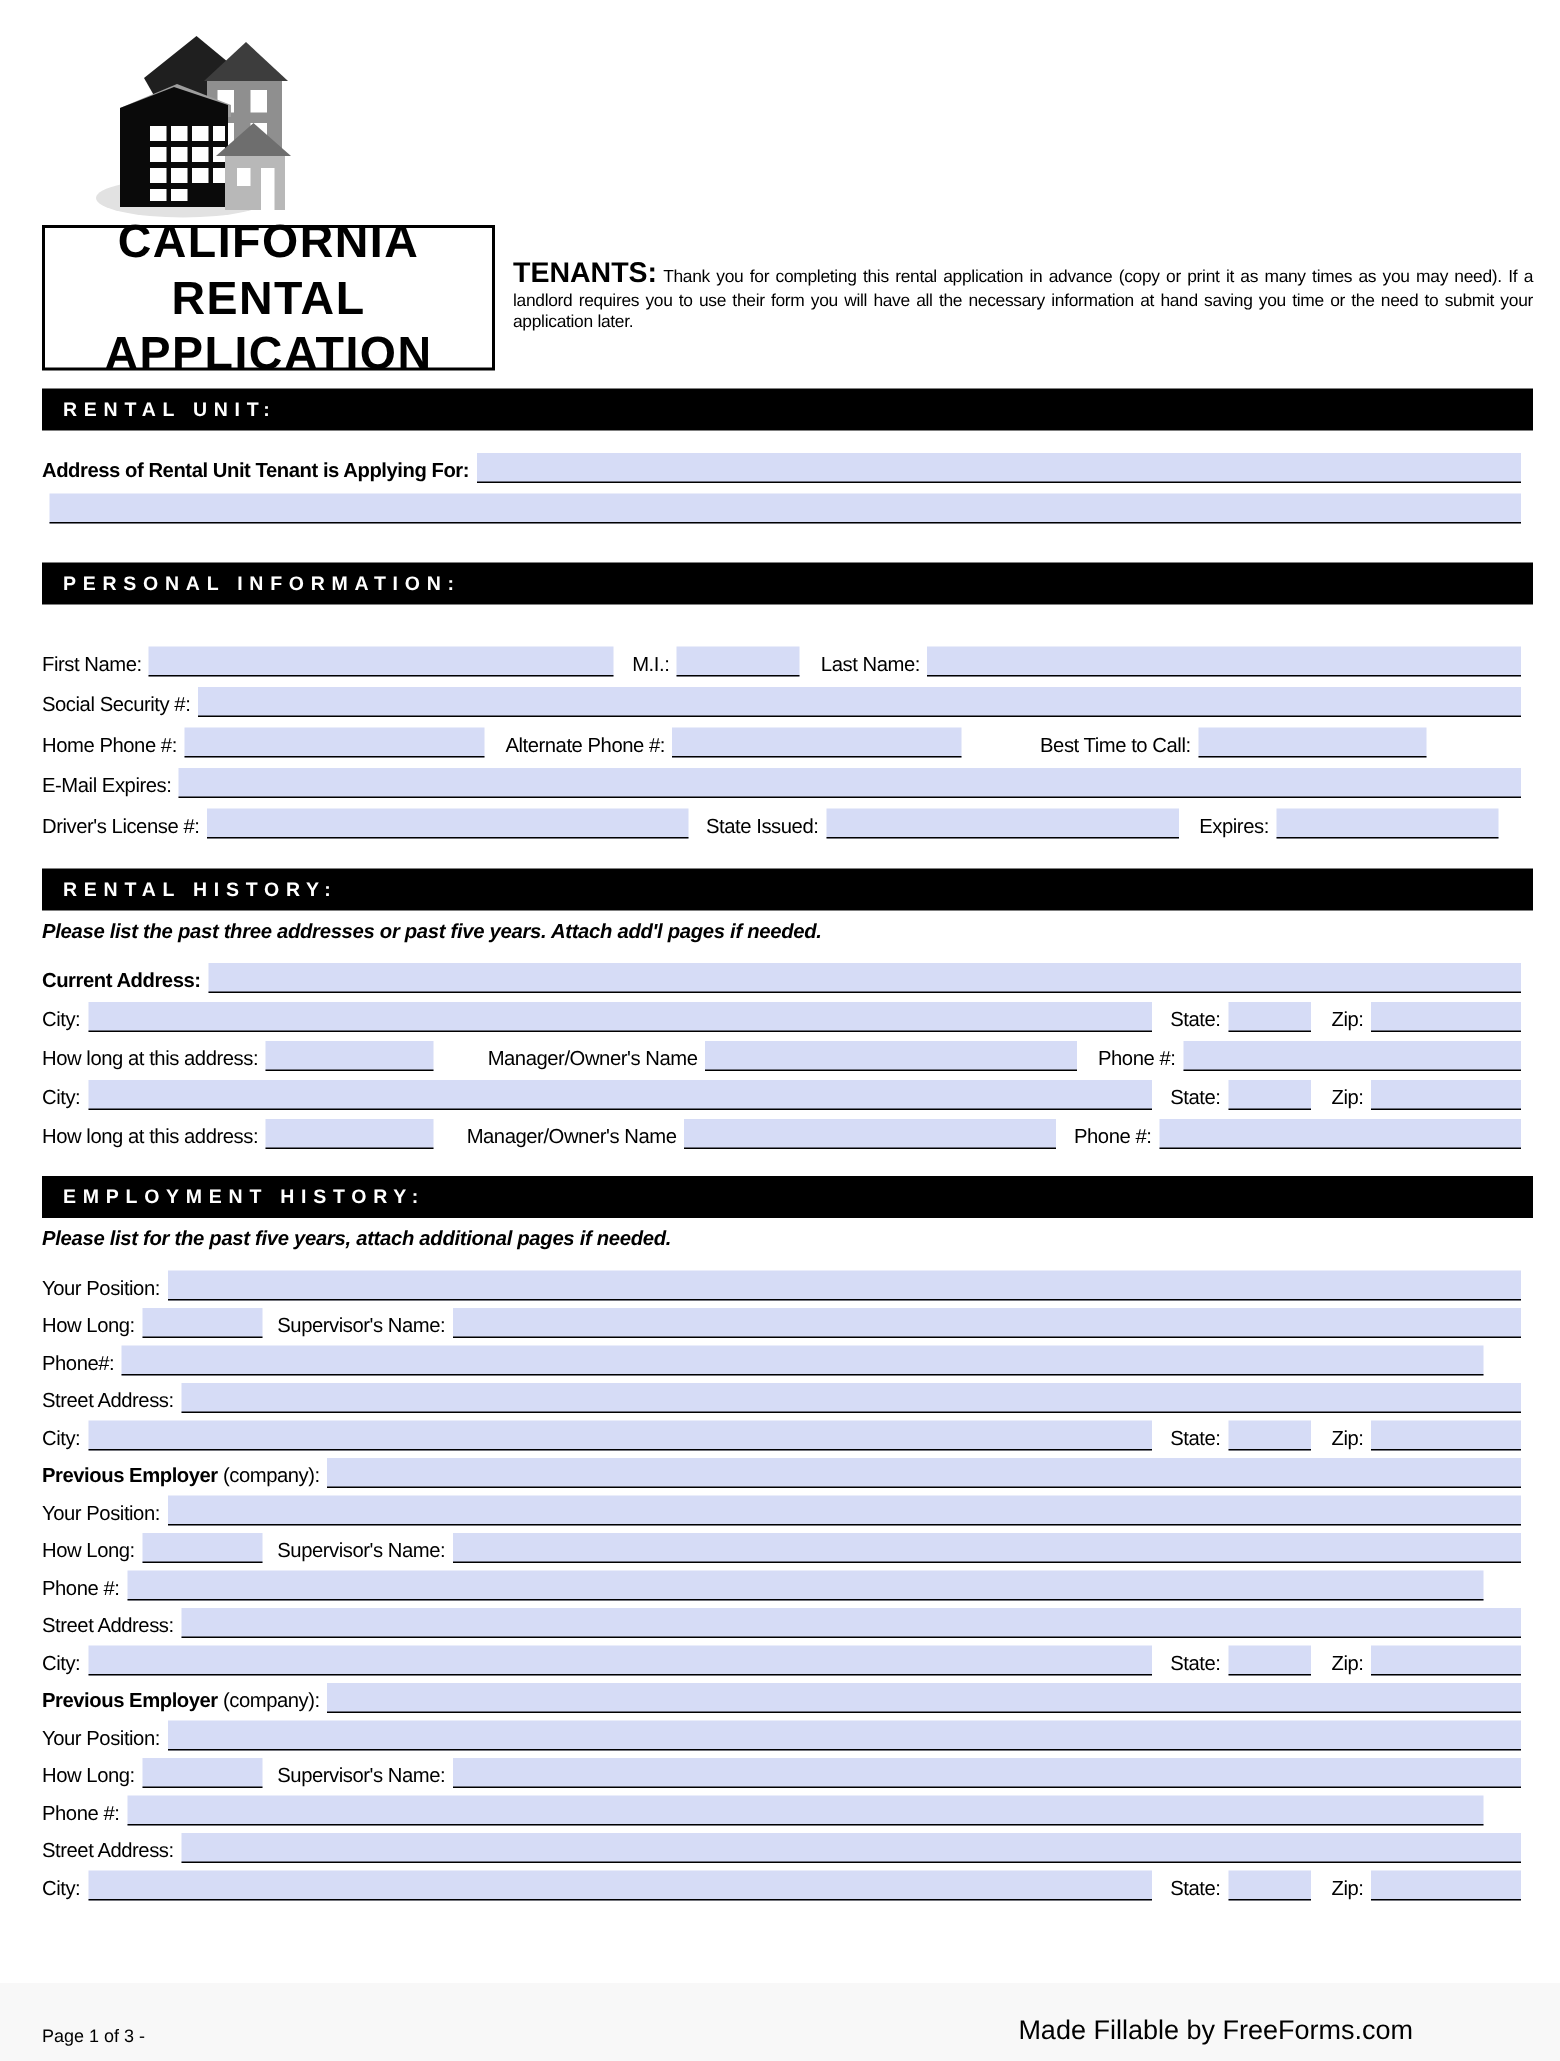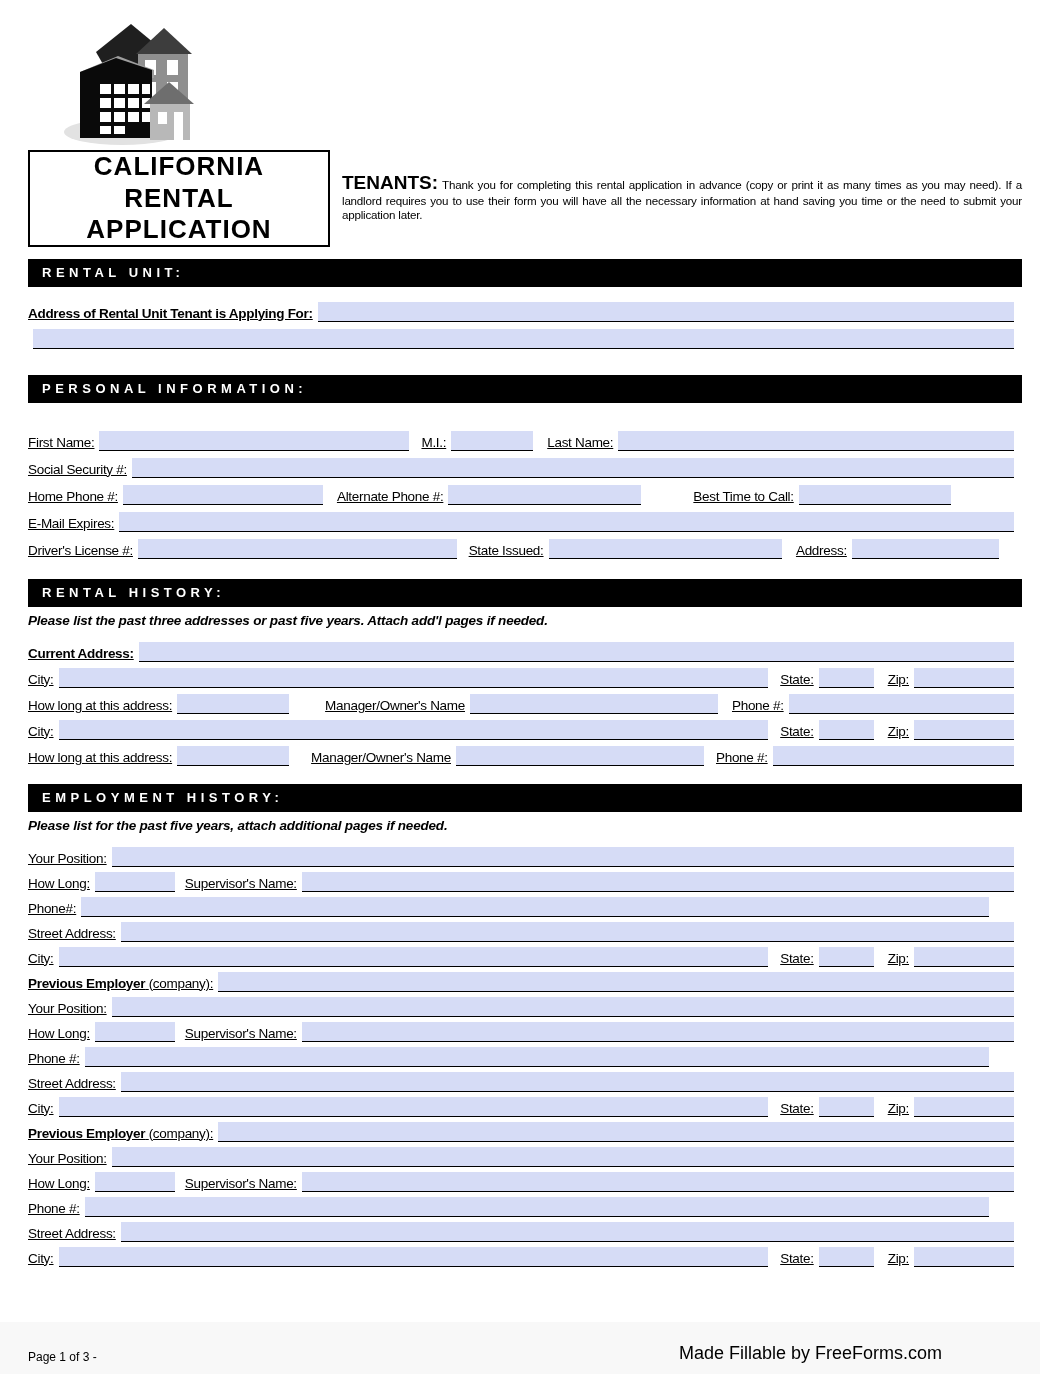--- a/index.html
+++ b/index.html
@@ -19,32 +19,32 @@
   }
   
   .logo-wrap { height:142px; padding-left:10px; }
   .head-row { display:flex; gap:12px; align-items:flex-start; }
   .title-box {
     width:302px; height:97px; border:2px solid #000;
     display:flex; flex-direction:column; align-items:center; justify-content:center;
     text-align:center; flex:none;
   }
   .title-box .tl {
-    font-weight:bold; font-size:26px; letter-spacing:1px; line-height:1.22;
+    font-weight:bold; font-size:31px; letter-spacing:1px; line-height:1.22;
   }
   .tenants { flex:1; padding-top:22px; font-size:11.6px; line-height:1.18; letter-spacing:-0.2px; text-align:justify; }
   .tenants b { font-size:19px; letter-spacing:0; }
   
   .bar {
     background:#000; color:#fff; font-weight:bold; font-size:13px;
     letter-spacing:4.5px; padding:6px 0 7px 14px; width:994px;
   }
   
   .rows { padding-right:8px; }
-  .row { display:flex; align-items:flex-end;text-decoration:underline; }
+  .row { display:flex; align-items:flex-end; }
   .lbl { font-size:13.5px; letter-spacing:-0.3px; white-space:nowrap; padding:0 5px 2px 0; line-height:1; }
   .lbl.b { font-weight:bold; }
   .lbl .rg { font-weight:normal; }
   input.fld {
     background:#d6dcf6; border:none; border-bottom:1px solid #000;
     height:20px; font:13px "Liberation Sans", sans-serif; padding:0 4px;
     border-radius:0; outline:none; min-width:0;
   }
   .grow { flex:1; }
   .note { font-style:italic; font-size:13.5px; letter-spacing:-0.2px; font-weight:bold; }
@@ -148,21 +148,21 @@
     </div>
     <div class="row mb7">
       <span class="lbl">E-Mail Expires:</span>
       <input class="fld grow" type="text" style="">
     </div>
     <div class="row mb7">
       <span class="lbl">Driver's License #:</span>
       <input class="fld" style="width: 325px;" type="text">
       <span class="lbl ml12">State Issued:</span>
       <input class="fld" style="width: 238px;" type="text">
-      <span class="lbl ml14">Address:</span>
+      <span class="lbl ml14">Expires:</span>
       <input class="fld mr15" style="width: 150px;" type="text">
     </div>
   </div>
 
   <div class="bar mt20">RENTAL HISTORY:</div>
   <div class="note mt6">Please list the past three addresses or past five years. Attach add'l pages if needed.</div>
   <div class="rows mt14">
     <div class="row mb6">
       <span class="lbl b">Current Address:</span>
       <input class="fld grow" type="text" style="">

